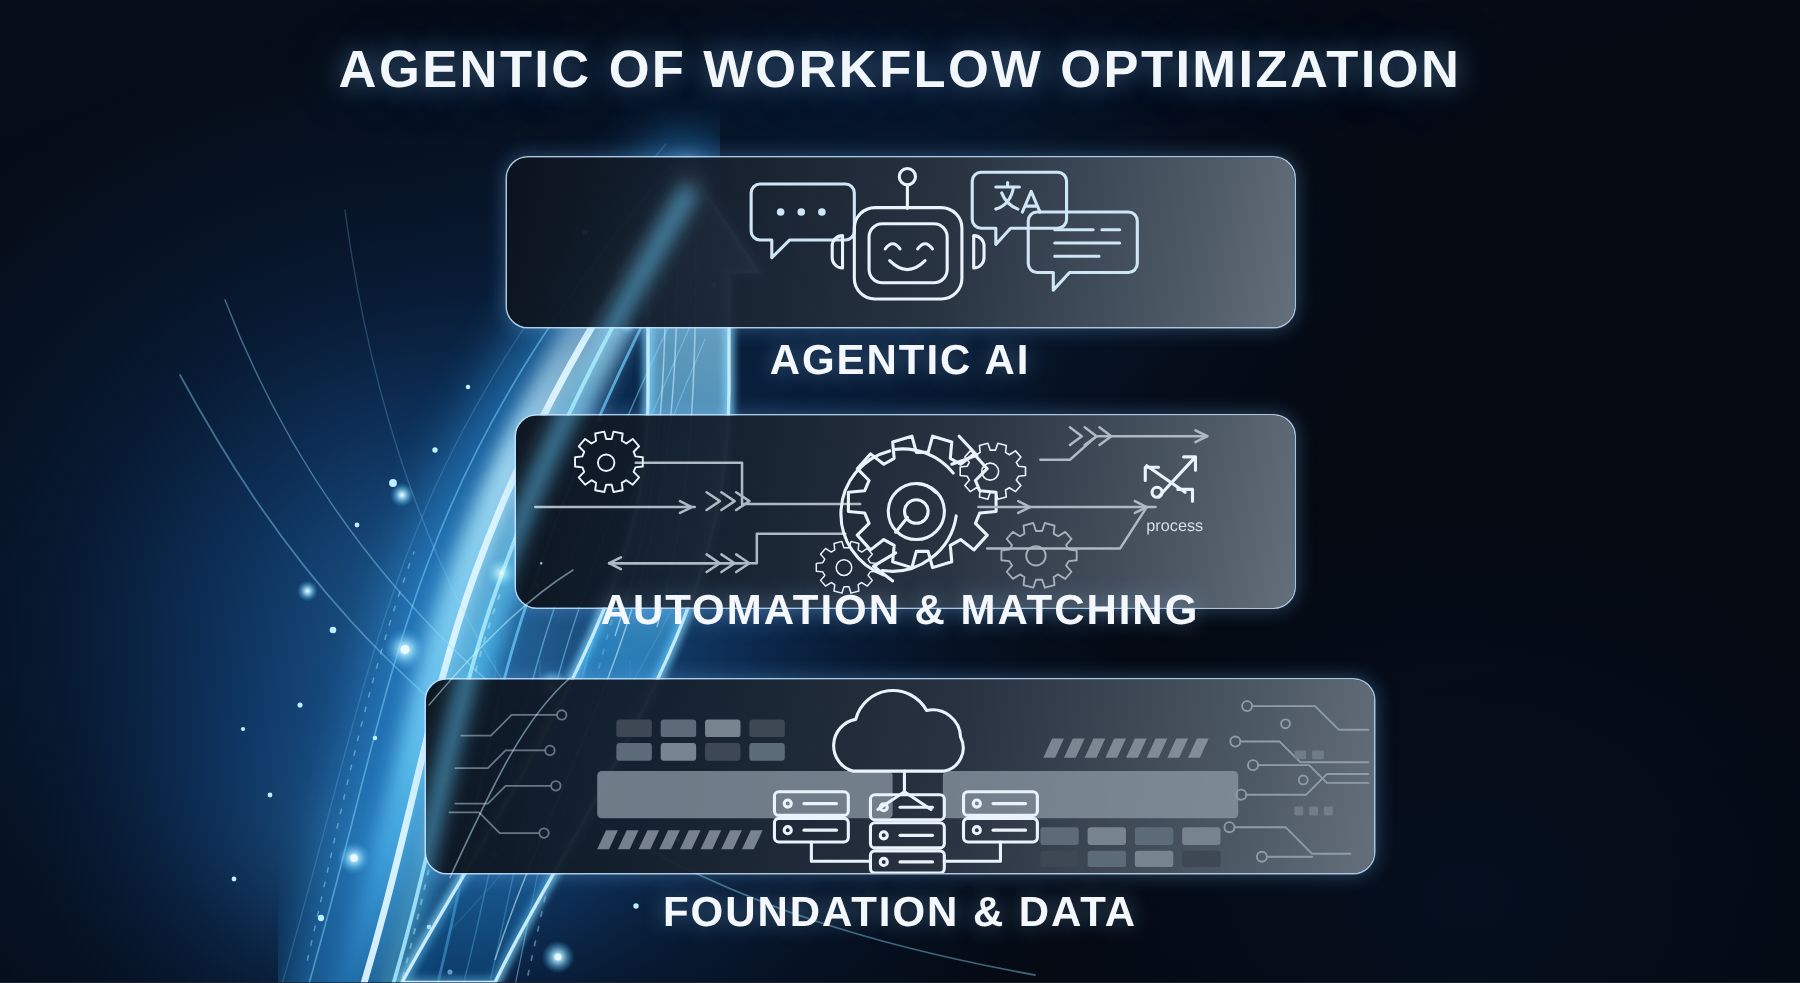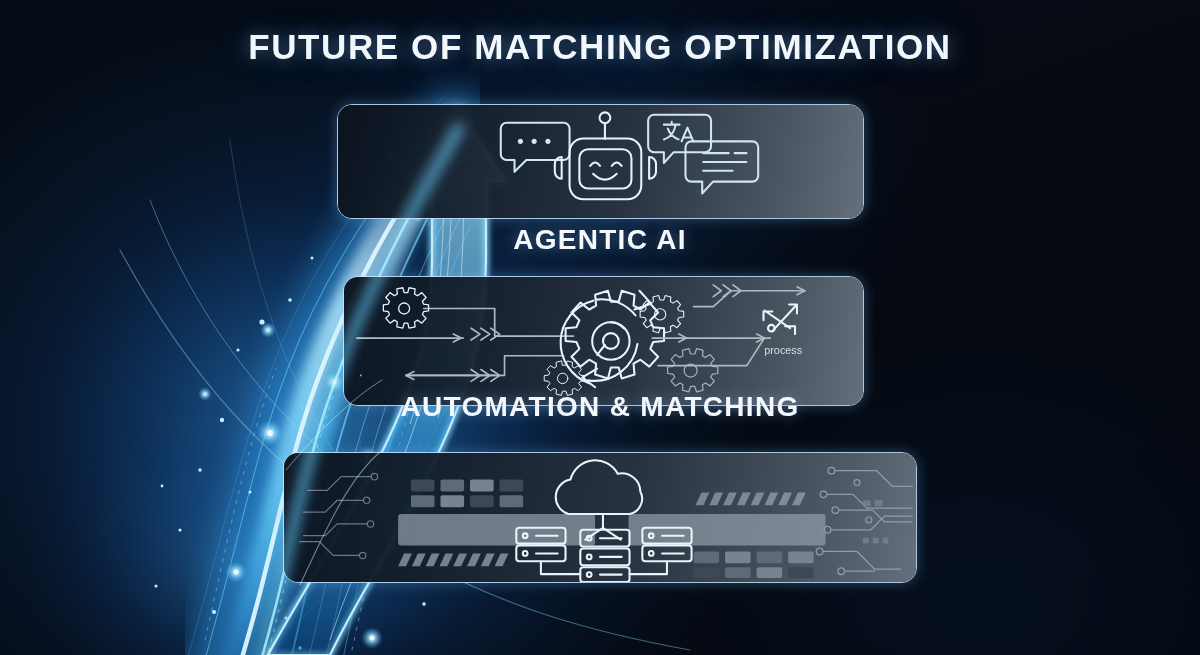--- a/index.html
+++ b/index.html
@@ -207,21 +207,21 @@
              C420,374 432,326 432,262 L432,181 L413,181 Z" fill="url(#arrowFill)" stroke="#cdf0ff" stroke-width="2.2" opacity=".95"></path>
     <g stroke="#d8f5ff" fill="none" opacity=".55" stroke-width="1">
       <path d="M452,150 C452,260 446,330 420,410 C394,492 356,560 330,640"></path>
       <path d="M464,160 C464,270 460,340 438,418"></path>
       <path d="M444,170 C444,280 436,348 410,424"></path>
     </g>
     <circle cx="458" cy="122" r="18" fill="url(#spark)"></circle>
     <circle cx="458" cy="122" r="4.5" fill="#ffffff"></circle>
   </svg>
 
-  <div class="title">FUTURE OF MATCHING OPTIMIZATION</div>
+  <div class="title">AGENTIC OF WORKFLOW OPTIMIZATION</div>
 
   <div class="panel" id="panel-ai">
     <div class="panel-fill"></div>
     <svg class="sv" viewBox="0 0 527 115">
 
       <g>
         <path class="lineicon-b" d="M168,18 h58 a6,6 0 0 1 6,6 v26 a6,6 0 0 1 -6,6 h-38 l-12,12 v-12 h-8 a6,6 0 0 1 -6,-6 v-26 a6,6 0 0 1 6,-6 z"></path>
         <circle cx="182" cy="37" r="2.6" fill="#cfe6f7"></circle>
         <circle cx="196" cy="37" r="2.6" fill="#cfe6f7"></circle>
         <circle cx="210" cy="37" r="2.6" fill="#cfe6f7"></circle>
@@ -449,20 +449,21 @@
         <rect class="lineicon" x="360" y="76" width="50" height="16" rx="3" stroke-width="2.3"></rect>
         <circle class="lineicon" cx="369" cy="84" r="2.4" stroke-width="1.8"></circle>
         <path class="lineicon" d="M380,84 h22" stroke-width="2.1"></path>
         <rect class="lineicon" x="360" y="94" width="50" height="16" rx="3" stroke-width="2.3"></rect>
         <circle class="lineicon" cx="369" cy="102" r="2.4" stroke-width="1.8"></circle>
         <path class="lineicon" d="M380,102 h22" stroke-width="2.1"></path>
         <path class="lineicon" d="M385,110 v13 h-38" stroke-width="2.2"></path>
       </g>
     </svg>
   </div>
+  <div class="caption" id="cap-data">FOUNDATION &amp; DATA</div>
 
   <svg class="sv" viewBox="0 0 1200 655" style="mix-blend-mode:screen;">
     <g filter="url(#blurM)" opacity=".55">
       <path d="M250,690 C290,566 300,470 334,382 C368,286 414,206 458,130" stroke="#5cc8ff" stroke-width="13" fill="none" stroke-linecap="round"></path>
     </g>
     <g opacity=".5" stroke="#bdeeff" fill="none" stroke-linecap="round">
       <path d="M300,585 C330,520 350,478 380,452" stroke-width="1.1"></path>
       <path d="M286,470 C320,430 350,400 382,380" stroke-width="1"></path>
     </g>
     <circle cx="334" cy="382" r="10" fill="url(#spark)" opacity=".8"></circle>

